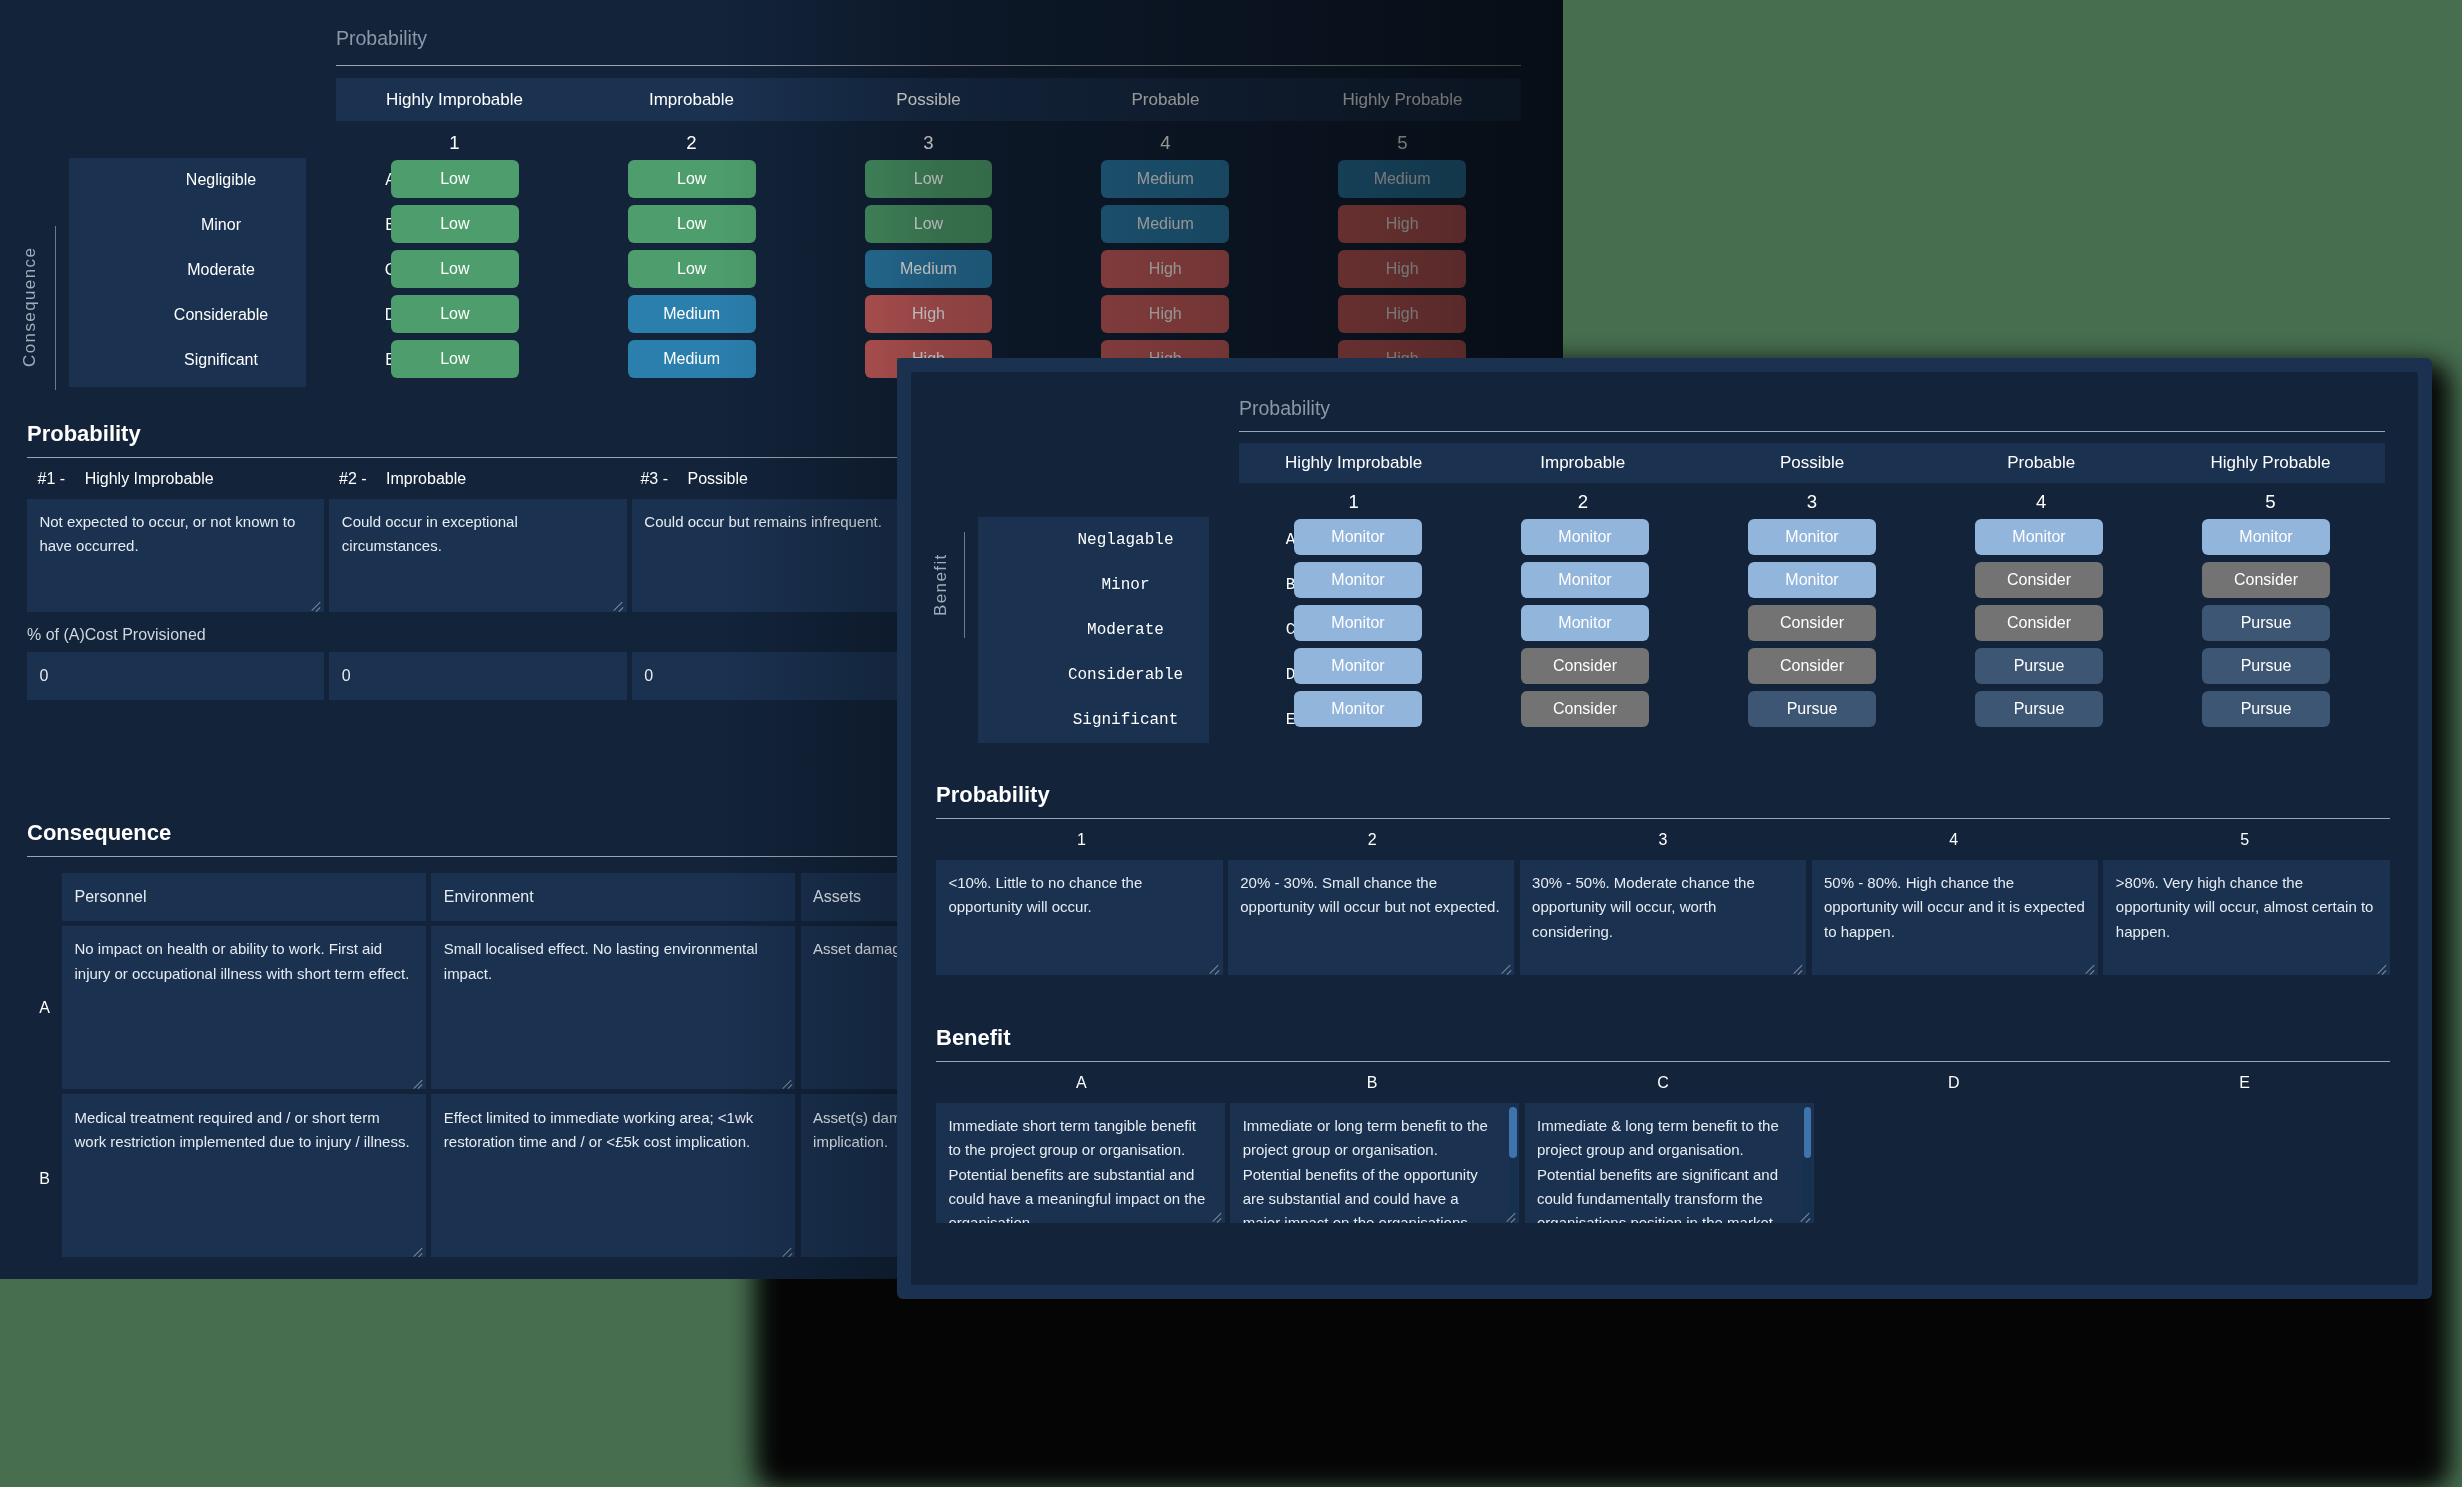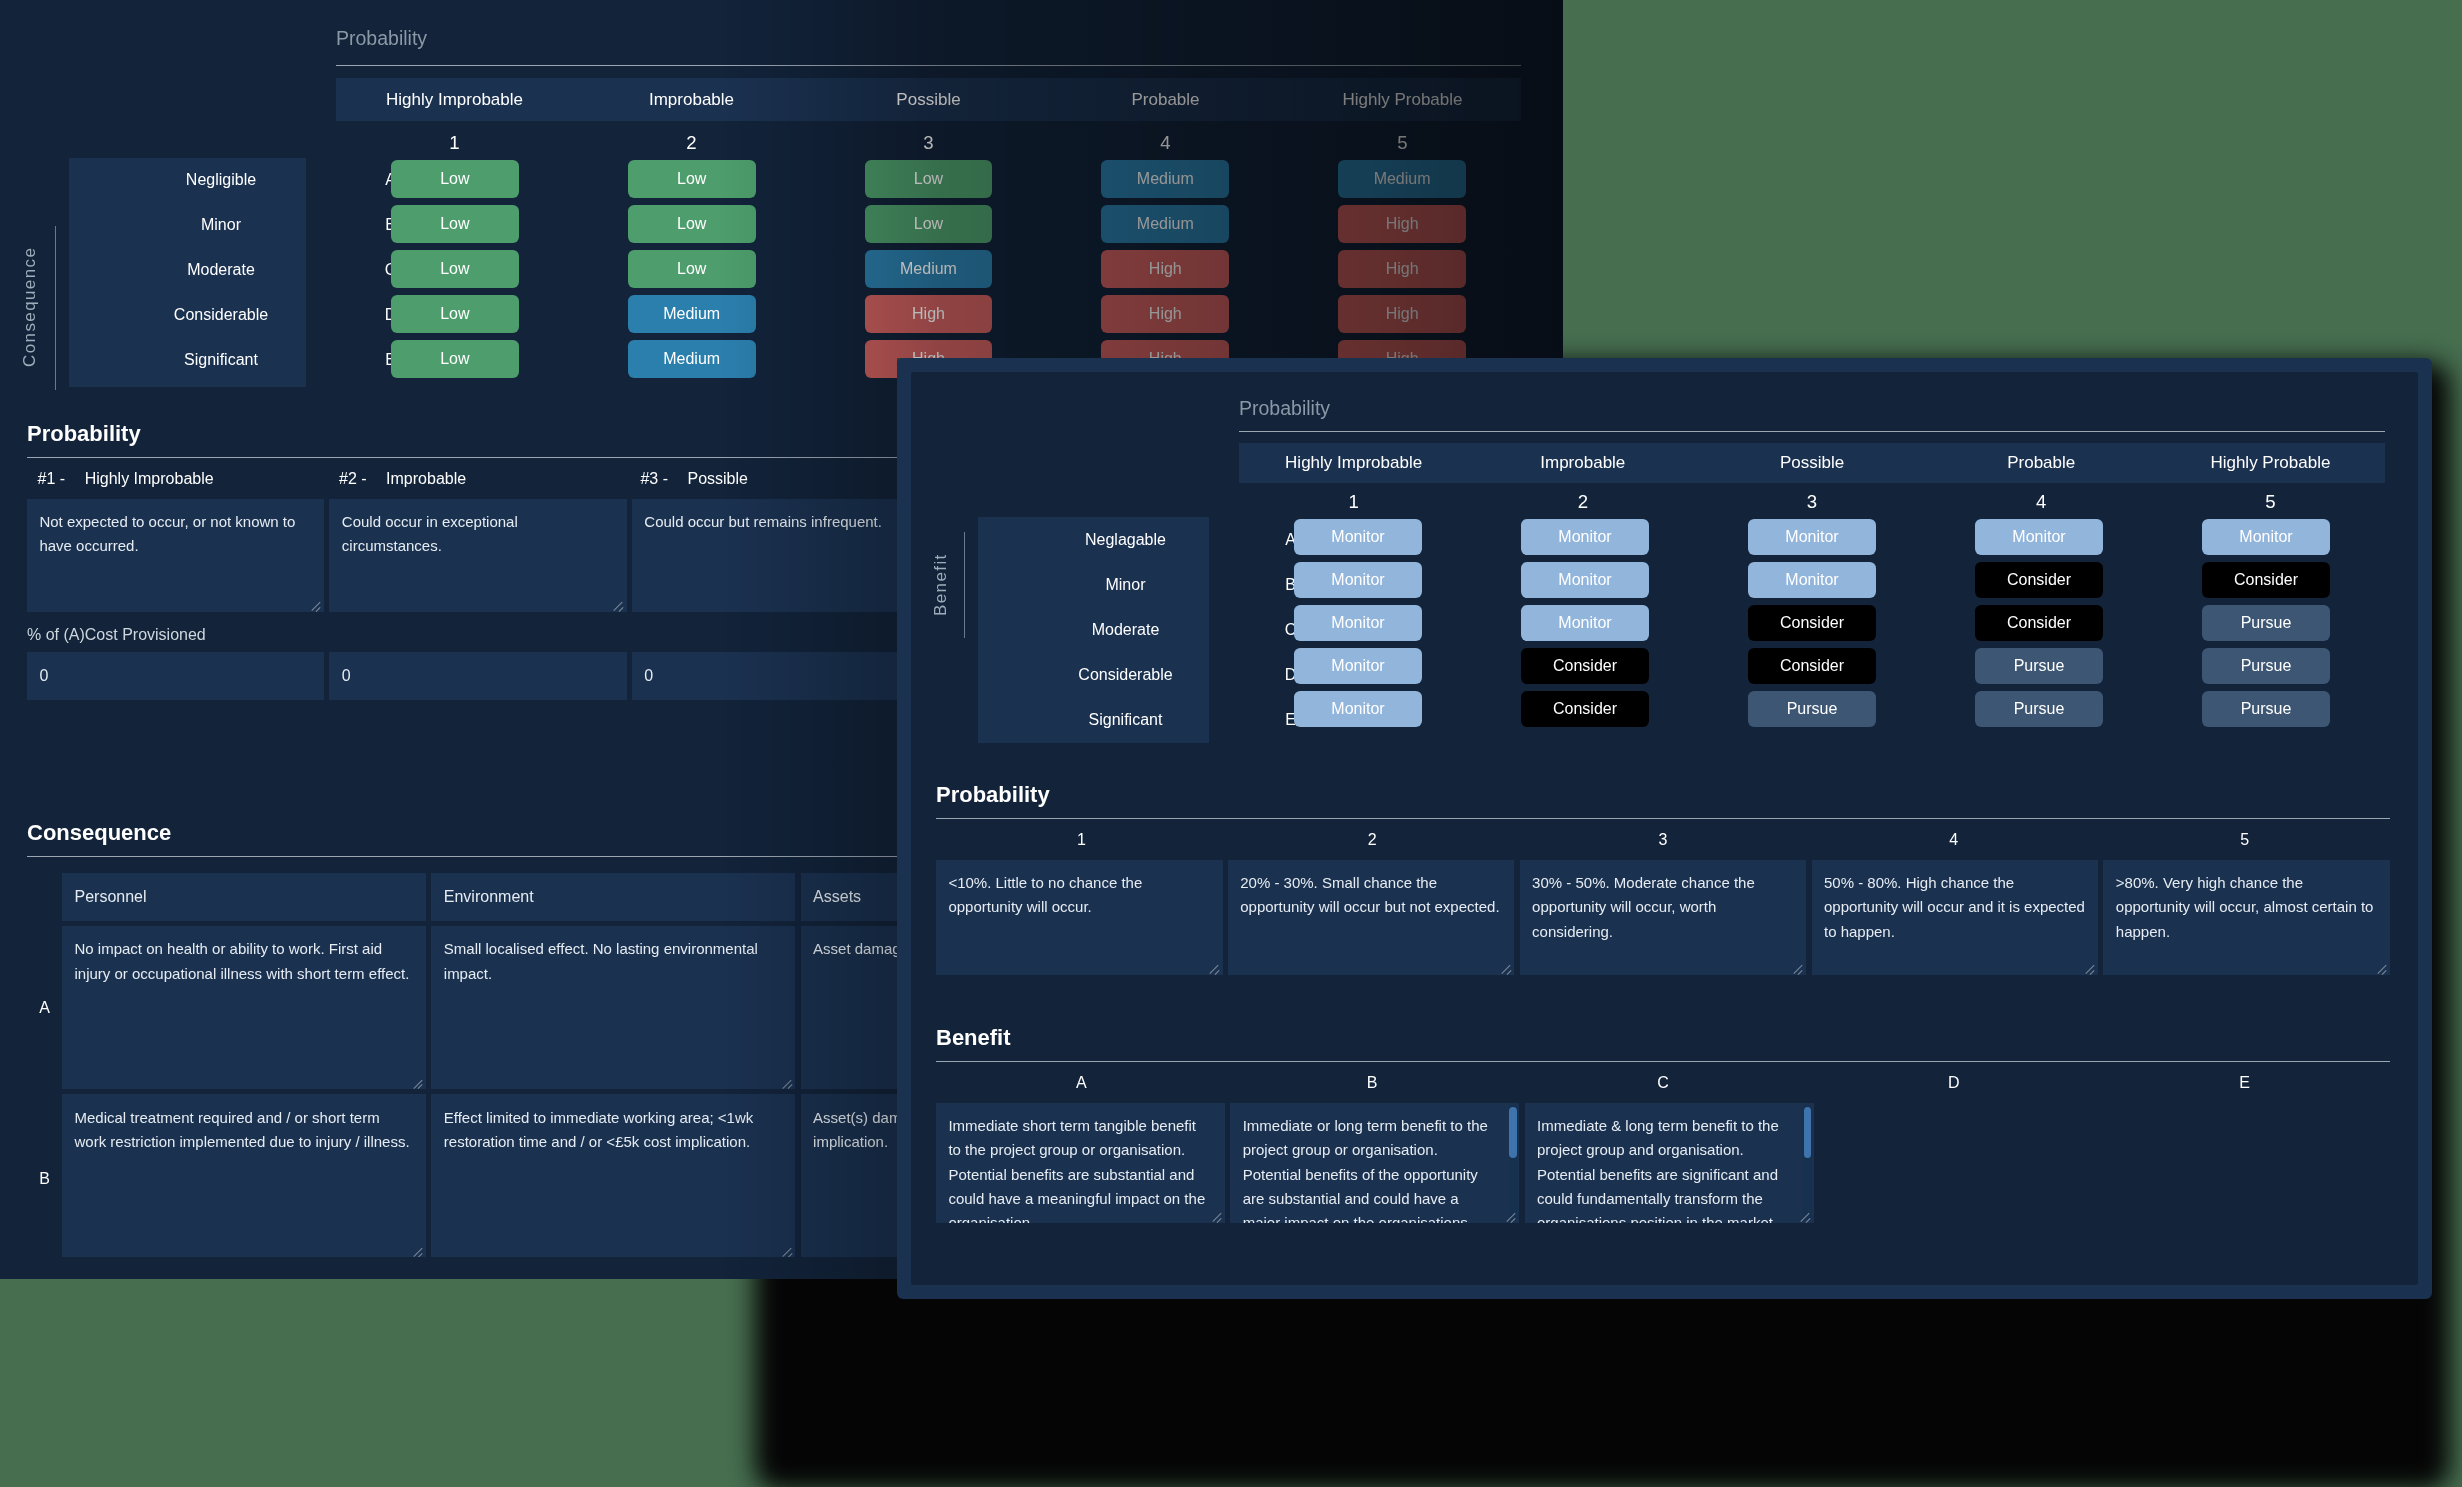--- a/index.html
+++ b/index.html
@@ -143,21 +143,21 @@
     color: #ffffff;
     font-size: 16px;
     display: flex;
     align-items: center;
     justify-content: center;
   }
   .chip.low     { background: #4d9e6c; }
   .chip.medium  { background: #2b7fad; }
   .chip.high    { background: #cf6060; }
   .chip.monitor { background: #92b5dc; }
-  .chip.consider{ background: #000000; }
+  .chip.consider{ background: #737373; }
   .chip.pursue  { background: #3d5673; }
 
   
   .section { position: absolute; }
   .section-title {
     color: #ffffff;
     font-size: 22px;
     font-weight: bold;
     margin-bottom: 9.8px;
   }
@@ -479,21 +479,21 @@
           <div class="colnum-cell">3</div>
           <div class="colnum-cell">4</div>
           <div class="colnum-cell">5</div>
         </div>
 
         <div class="axis-label-v" style="left:19.5px; top:164px; width:23px; height:98px;">Benefit</div>
         <div class="axis-rule-v" style="left:53px; top:160px; height:106px;"></div>
 
         <div class="row-head-bg" style="left:67px; top:145px; width:231px; height:226px;"></div>
 
-        <div class="rowlabels" style="left:67px; top:145px; width:330px;">
+        <div class="rowlabels" style="left:67px; top:145px; width:330px;font-family:Liberation Mono, monospace;">
           <div class="rowlabel-line" style="height:45px;">
             <span class="rowlabel-name">Neglagable</span>
             <span class="rowlabel-key">A</span>
           </div>
           <div class="rowlabel-line" style="height:45px;">
             <span class="rowlabel-name">Minor</span>
             <span class="rowlabel-key">B</span>
           </div>
           <div class="rowlabel-line" style="height:45px;">
             <span class="rowlabel-name">Moderate</span>

